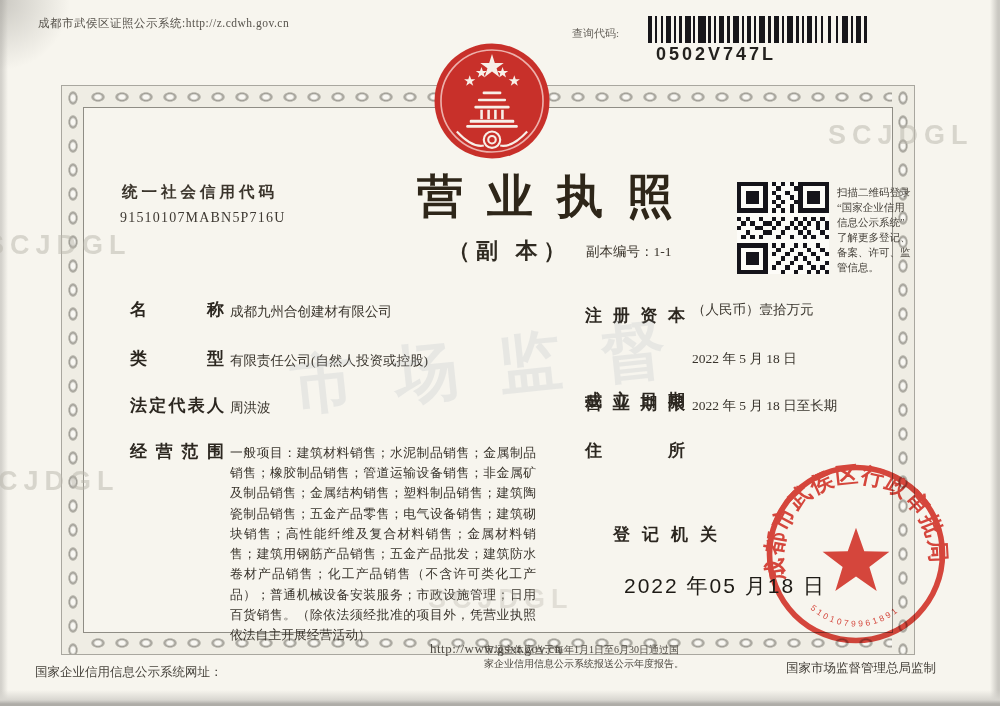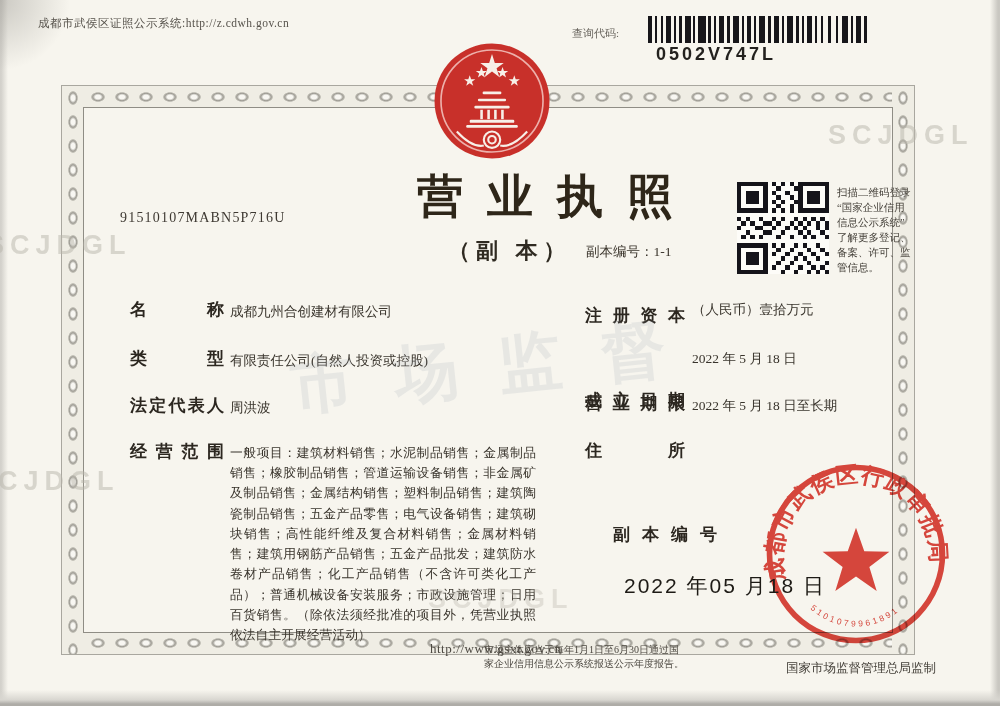--- a/index.html
+++ b/index.html
@@ -153,20 +153,21 @@
       <rect x="28" y="72.5" width="44" height="2.2" rx="1"></rect>
     </g>
     <g fill="none" stroke="#f7efe8" stroke-width="1.8">
       <circle cx="50" cy="85" r="7"></circle>
       <circle cx="50" cy="85" r="3.2"></circle>
       <path d="M20 78 Q33 92 43 90"></path>
         <path d="M80 78 Q67 92 57 90"></path>
     </g>
   </svg>
 
+  <div class="abs credit-label">统一社会信用代码</div>
   <div class="abs credit-value">91510107MABN5P716U</div>
 
   <div class="abs title">营业执照</div>
   <div class="abs subtitle">（副 本）</div>
   <div class="abs copy-no">副本编号：1-1</div>
 
   <svg class="abs qr" width="92" height="92" viewBox="0 0 21 21" shape-rendering="crispEdges">
     <rect width="21" height="21" fill="#fdfcf8"></rect>
     <g fill="#15141a">
       <path d="M0 0h7v7h-7z M14 0h7v7h-7z M0 14h7v7h-7z" fill-rule="evenodd"></path>
@@ -292,36 +293,37 @@
   <div class="abs fvalue val-r" style="top:301px;">（人民币）壹拾万元</div>
 
   <div class="abs flabel lab-r" style="top:345px;margin-top:44px;">成立日期</div>
   <div class="abs fvalue val-r" style="top:350px;">2022 年 5 月 18 日</div>
 
   <div class="abs flabel lab-r" style="top:392px;">营业期限</div>
   <div class="abs fvalue val-r" style="top:397px;">2022 年 5 月 18 日至长期</div>
 
   <div class="abs flabel lab-r" style="top:439px;">住所</div>
 
-  <div class="abs flabel reg-label">副本编号</div>
+  <div class="abs flabel reg-label">登记机关</div>
   <div class="abs issue-date">2022 年05 月18 日</div>
 
   <svg class="abs seal" width="188" height="188" viewBox="0 0 200 200">
     <defs>
       <path id="sealTopArc" d="M 27,133 A 79,79 0 1 1 173,133" fill="none"></path>
       <path id="sealBotArc" d="M 48,155 A 72,72 0 0 0 152,155" fill="none"></path>
     </defs>
     <circle cx="100" cy="100" r="92" fill="none" stroke="#d8352b" stroke-width="6"></circle>
     <text font-size="24" font-weight="bold" fill="#d8352b" letter-spacing="1.5" font-family="Liberation Sans, sans-serif">
       <textPath href="#sealTopArc" startOffset="2%">成都市武侯区行政审批局</textPath>
     </text>
     <path fill="#d8352b" d="M100 72 L108.8 97.2 L135.5 97.7 L114.2 113.8 L122 139.3 L100 124 L78 139.3 L85.8 113.8 L64.5 97.7 L91.2 97.2 Z"></path>
     <text font-size="9" fill="#d8352b" letter-spacing="3" font-family="Liberation Sans, sans-serif">
       <textPath href="#sealBotArc" startOffset="4%">5101079961891</textPath>
     </text>
   </svg>
 
   <div class="abs inner-url">http://www.gsxt.gov.cn</div>
+  <div class="abs foot-left">国家企业信用信息公示系统网址：</div>
   <div class="abs foot-mid">市场主体应当于每年1月1日至6月30日通过国
 家企业信用信息公示系统报送公示年度报告。</div>
   <div class="abs foot-right">国家市场监督管理总局监制</div>
 
 </div>
 
 </body></html>

